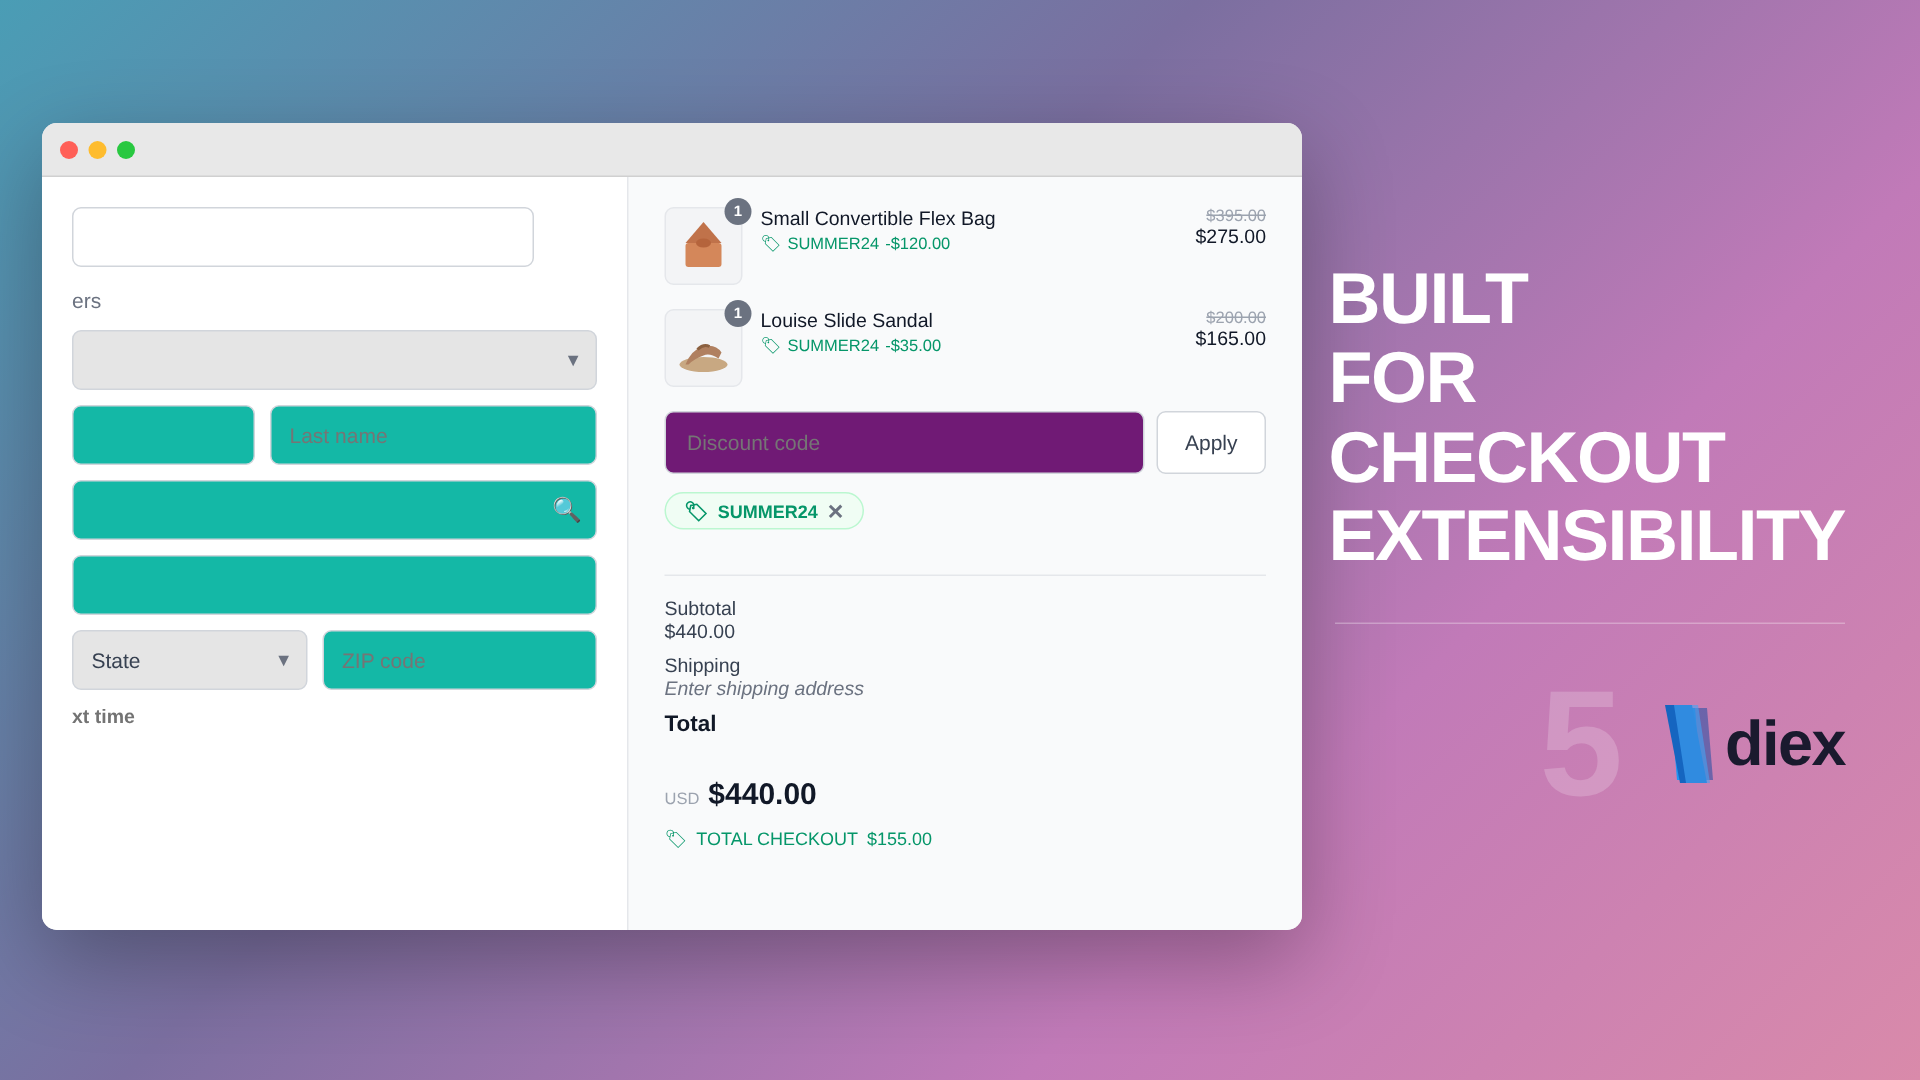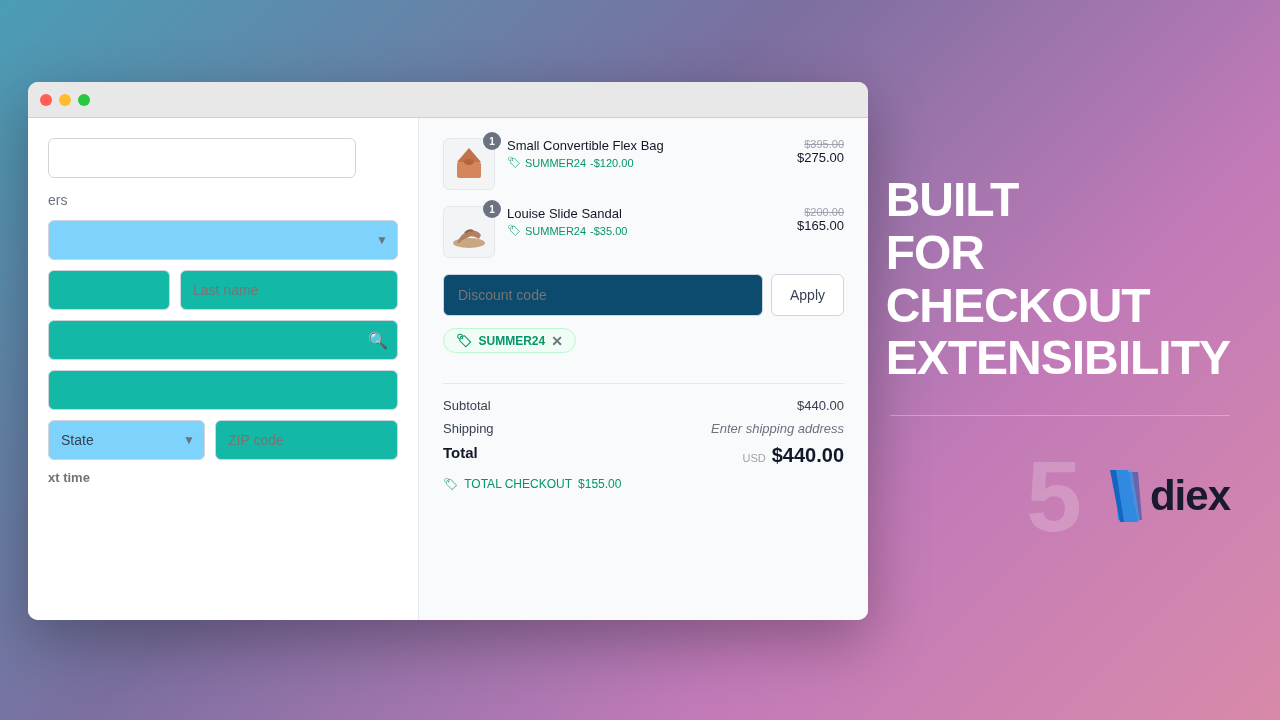--- a/index.html
+++ b/index.html
@@ -89,21 +89,21 @@
     }
 
     .form-select {
       width: 100%;
       height: 40px;
       border: 1px solid #d1d5db;
       border-radius: 6px;
       padding: 0 12px;
       font-size: 14px;
       color: #374151;
-      background: #7dd3fc;
+      background: #e5e5e5;
       appearance: none;
       cursor: pointer;
     }
 
     .select-arrow {
       position: absolute;
       right: 10px;
       top: 50%;
       transform: translateY(-50%);
       color: #6b7280;
@@ -254,21 +254,21 @@
     }
 
     .discount-input {
       flex: 1;
       height: 42px;
       border: 1px solid #d1d5db;
       border-radius: 6px;
       padding: 0 14px;
       font-size: 14px;
       color: #9ca3af;
-      background: #0c4a6e;
+      background: #701a75;
     }
 
     .apply-btn {
       height: 42px;
       padding: 0 18px;
       background: white;
       border: 1px solid #d1d5db;
       border-radius: 6px;
       font-size: 14px;
       font-weight: 500;
@@ -306,20 +306,21 @@
       border-top: 1px solid #e5e7eb;
       padding-top: 14px;
     }
 
     .total-row {
       display: flex;
       justify-content: space-between;
       margin-bottom: 8px;
       font-size: 13px;
       color: #374151;
+      flex-direction: column;
     }
 
     .total-row.grand-total {
       font-size: 15px;
       font-weight: 600;
       color: #111827;
       margin-bottom: 10px;
       gap: 28px;
     }
 

